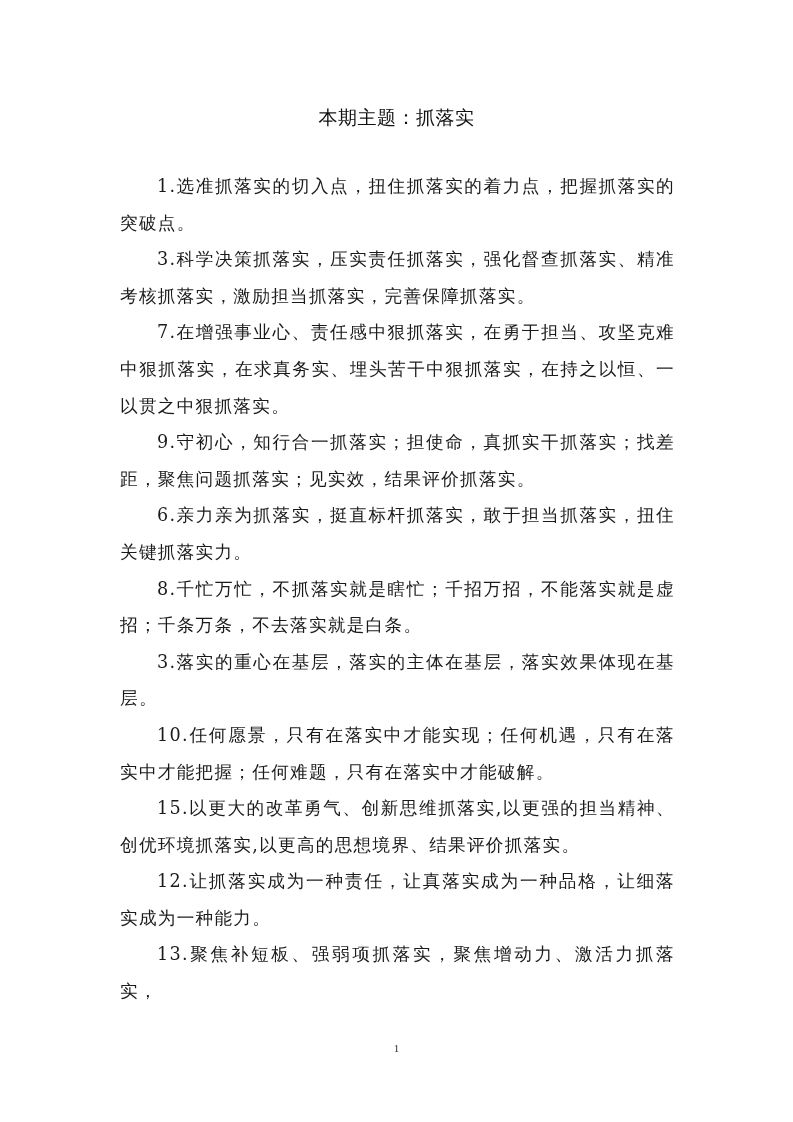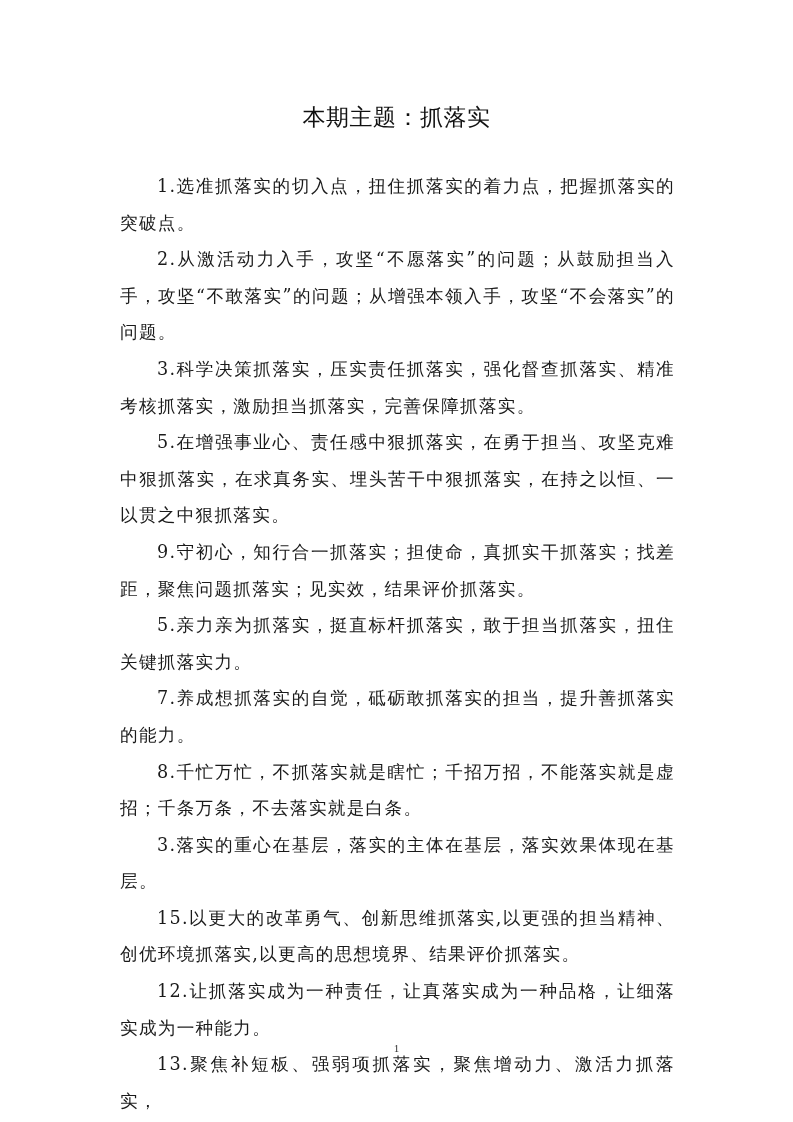--- a/index.html
+++ b/index.html
@@ -21,21 +21,21 @@
       height: 1122px;
       background: #ffffff;
     }
     .title {
       position: absolute;
       top: 103px;
       left: 0;
       width: 793px;
       text-align: center;
       font-family: "DejaVu Sans", "Liberation Sans", sans-serif;
-      font-size: 23px;
+      font-size: 19px;
       line-height: 28px;
       color: #111;
       letter-spacing: 0.5px;
     }
     .body-text {
       position: absolute;
       top: 168px;
       left: 120px;
       width: 555px;
       font-family: "DejaVu Serif", "Liberation Serif", serif;
@@ -61,27 +61,26 @@
     }
   </style>
 </head>
 <body>
 
 <div class="page">
   <div class="title">本期主题：抓落实</div>
 
   <div class="body-text">
     <p>1.选准抓落实的切入点，扭住抓落实的着力点，把握抓落实的突破点。</p>
-    <p>2.从激活动力入手，攻坚“不愿落实”的问题；从鼓励担当入手，攻坚“不敢落实”的问题；从增强本领入手，攻坚“不会落实”的问题。</p>
     <p>3.科学决策抓落实，压实责任抓落实，强化督查抓落实、精准考核抓落实，激励担当抓落实，完善保障抓落实。</p>
-    <p>5.在增强事业心、责任感中狠抓落实，在勇于担当、攻坚克难中狠抓落实，在求真务实、埋头苦干中狠抓落实，在持之以恒、一以贯之中狠抓落实。</p>
+    <p>7.在增强事业心、责任感中狠抓落实，在勇于担当、攻坚克难中狠抓落实，在求真务实、埋头苦干中狠抓落实，在持之以恒、一以贯之中狠抓落实。</p>
     <p>9.守初心，知行合一抓落实；担使命，真抓实干抓落实；找差距，聚焦问题抓落实；见实效，结果评价抓落实。</p>
-    <p>5.亲力亲为抓落实，挺直标杆抓落实，敢于担当抓落实，扭住关键抓落实力。</p>
-    <p>7.养成想抓落实的自觉，砥砺敢抓落实的担当，提升善抓落实的能力。</p>
+    <p>6.亲力亲为抓落实，挺直标杆抓落实，敢于担当抓落实，扭住关键抓落实力。</p>
     <p>8.千忙万忙，不抓落实就是瞎忙；千招万招，不能落实就是虚招；千条万条，不去落实就是白条。</p>
     <p>3.落实的重心在基层，落实的主体在基层，落实效果体现在基层。</p>
+    <p>10.任何愿景，只有在落实中才能实现；任何机遇，只有在落实中才能把握；任何难题，只有在落实中才能破解。</p>
     <p>15.以更大的改革勇气、创新思维抓落实,以更强的担当精神、创优环境抓落实,以更高的思想境界、结果评价抓落实。</p>
     <p>12.让抓落实成为一种责任，让真落实成为一种品格，让细落实成为一种能力。</p>
     <p>13.聚焦补短板、强弱项抓落实，聚焦增动力、激活力抓落实，</p>
   </div>
 
   <div class="page-number">1</div>
 </div>
 
 </body></html>

